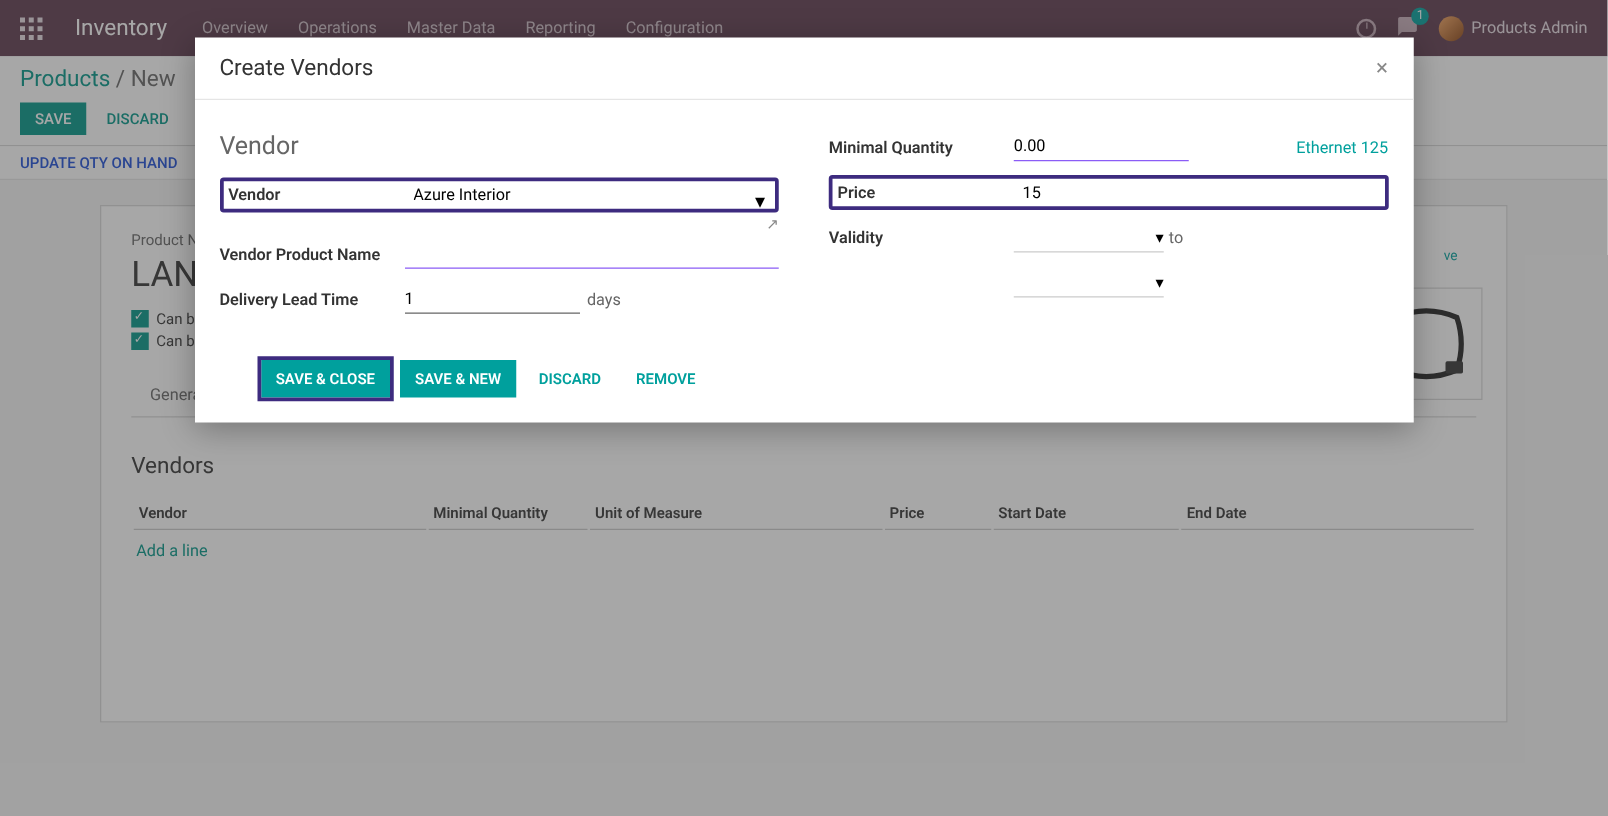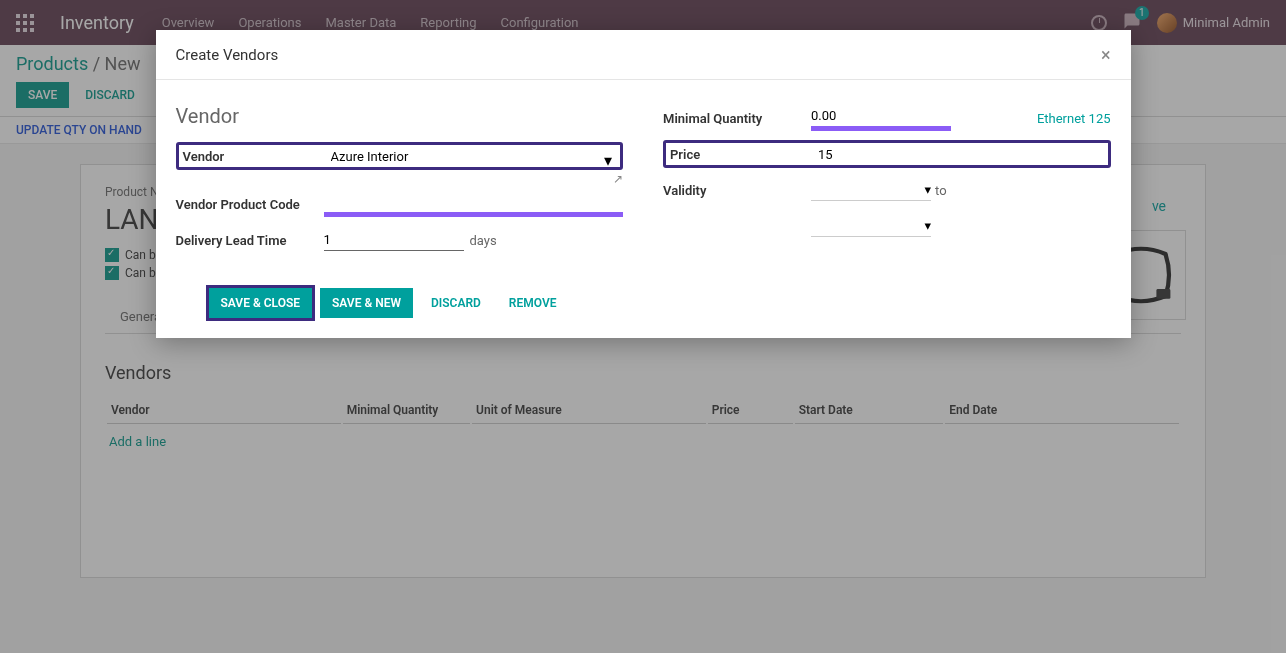--- a/index.html
+++ b/index.html
@@ -45,45 +45,45 @@
 .cbox::after { content:"✓"; color:#fff; font-size:10px; position:absolute; top:-1px; left:2px; }
 .vendors-section h3 { font-size: 18px; font-weight: 400; color: #333; margin: 28px 0 12px; }
 .vendors-table th { text-align: left; font-size: 12px; color: #333; font-weight: 600; padding: 6px 4px; border-bottom: 1px solid #cacaca; }
 .vendors-table { width: 100%; }
 .add-line { color: #009688; font-size: 13px; cursor: pointer; padding: 8px 4px; display: block; }
 
 
 .overlay { position: absolute; inset: 0; background: rgba(60,60,60,0.45); display: flex; justify-content: center; align-items: flex-start; }
 .modal { background: #fff; width: 975px; margin-top: 30px; box-shadow: 0 5px 25px rgba(0,0,0,.3); }
 .modal-header { display: flex; justify-content: space-between; align-items: center; padding: 14px 20px; border-bottom: 1px solid #e5e5e5; }
-.modal-title { font-size: 15px; color: #333; text-align: center; }
+.modal-title { font-size: 18px; color: #333; text-align: center; }
 .close-x { font-size: 18px; color: #888; cursor: pointer; background:none; border:none; }
 .modal-body { padding: 24px 20px 12px; display: flex; gap: 40px; }
 .modal-col { flex: 1; }
 .section-heading { font-size: 20px; color: #666; font-weight: 400; margin-bottom: 14px; }
 .field-row { display: flex; align-items: center; margin-bottom: 8px; min-height: 28px; }
 .field-label { width: 148px; font-size: 13px; color: #333; font-weight: 600; }
-.field-input { flex: 1; font-size: 13px; border: none; border-bottom: 5px solid #8b5cf6; padding: 3px 0; outline: none; background: transparent; }
+.field-input { flex: 1; font-size: 13px; border: none; border-bottom: 1px solid #8b5cf6; padding: 3px 0; outline: none; background: transparent; }
 .field-input.small { width: 140px; flex: 0 0 140px; }
 .field-suffix { font-size: 13px; color: #666; margin-left: 6px; }
 .dropdown-wrap { flex: 1; position: relative; display:flex; align-items:center; }
 .dropdown-wrap .field-input { padding-right: 18px; }
 .dropdown-caret { position: absolute; right: 4px; top: 5px; pointer-events: none; }
 .external-link { margin-left: 6px; color: #888; font-size: 12px; }
 .link-text { color: #00a09d; font-size: 13px; margin-left: auto; }
 .highlight-box { border: 3px solid #3d2b7f; border-radius: 3px; padding: 0 4px; }
 .modal-footer { padding: 14px 20px 20px; display: flex; gap: 8px; align-items: center; }
 .btn-primary { background: #00a09d; color: #fff; border: none; padding: 8px 12px; font-size: 12px; font-weight: 600; cursor: pointer; }
 .btn-link { color: #00a09d; background: none; border: none; font-size: 12px; font-weight: 600; padding: 8px 10px; cursor: pointer; }
 .btn-hl { outline: 3px solid #3d2b7f; outline-offset: 0; margin-left: 33px; }
 .validity-box { flex: 1; display: flex; align-items: center; gap: 4px; }
 .validity-select { width: 120px; border: none; border-bottom: 1px solid #ccc; font-size: 13px; padding: 3px 0; background: transparent; position: relative; }
 .product-image { position: absolute; right: 100px; top: 230px; width: 90px; height: 90px; border: 1px solid #d8d8d8; display:flex; align-items:center; justify-content:center; }
 .product-image svg { width: 70px; height: 70px; }
-.green-link-right { position: absolute; right: 120px; top: 198px; color: #00a09d; font-size: 14px; }
+.green-link-right { position: absolute; right: 120px; top: 198px; color: #00a09d; font-size: 11px; }
 </style>
 </head>
 <body>
 
 <div class="navbar">
   <div class="apps-icon">
     <span></span>
       <span></span>
       <span></span>
       <span></span>
@@ -105,21 +105,21 @@
   <div class="nav-right">
     <div class="clock-icon"></div>
     <div class="chat-icon">
       <svg viewBox="0 0 24 24" fill="#caafbc">
           <path d="M20 2H4c-1.1 0-2 .9-2 2v18l4-4h14c1.1 0 2-.9 2-2V4c0-1.1-.9-2-2-2z"></path>
         </svg>
       <span class="badge">1</span>
     </div>
     <div class="user-area">
       <div class="avatar"></div>
-      <span>Minimal Admin</span>
+      <span>Products Admin</span>
     </div>
   </div>
 </div>
 
 <div class="breadcrumb-bar">
   <div class="breadcrumb">
     <a href="#">Products</a> / <span>New</span>
   </div>
   <div class="action-row">
     <button class="btn-save">SAVE</button>
@@ -195,21 +195,21 @@
           <div class="dropdown-wrap">
             <input class="field-input" style="border-bottom: none;" value="Azure Interior">
             <span class="dropdown-caret">▾</span>
           </div>
         </div>
         <div style="display:flex; margin-top:-6px; margin-bottom:4px; justify-content:flex-end; padding-right:0;">
           <span class="external-link">↗</span>
         </div>
 
         <div class="field-row">
-          <div class="field-label">Vendor Product Code</div>
+          <div class="field-label">Vendor Product Name</div>
           <input class="field-input" style="">
         </div>
         <div class="field-row">
           <div class="field-label">Delivery Lead Time</div>
           <input class="field-input small" style="border-bottom: 1px solid rgb(102, 102, 102);" value="1">
           <span class="field-suffix">days</span>
         </div>
       </div>
 
       <div class="modal-col">

